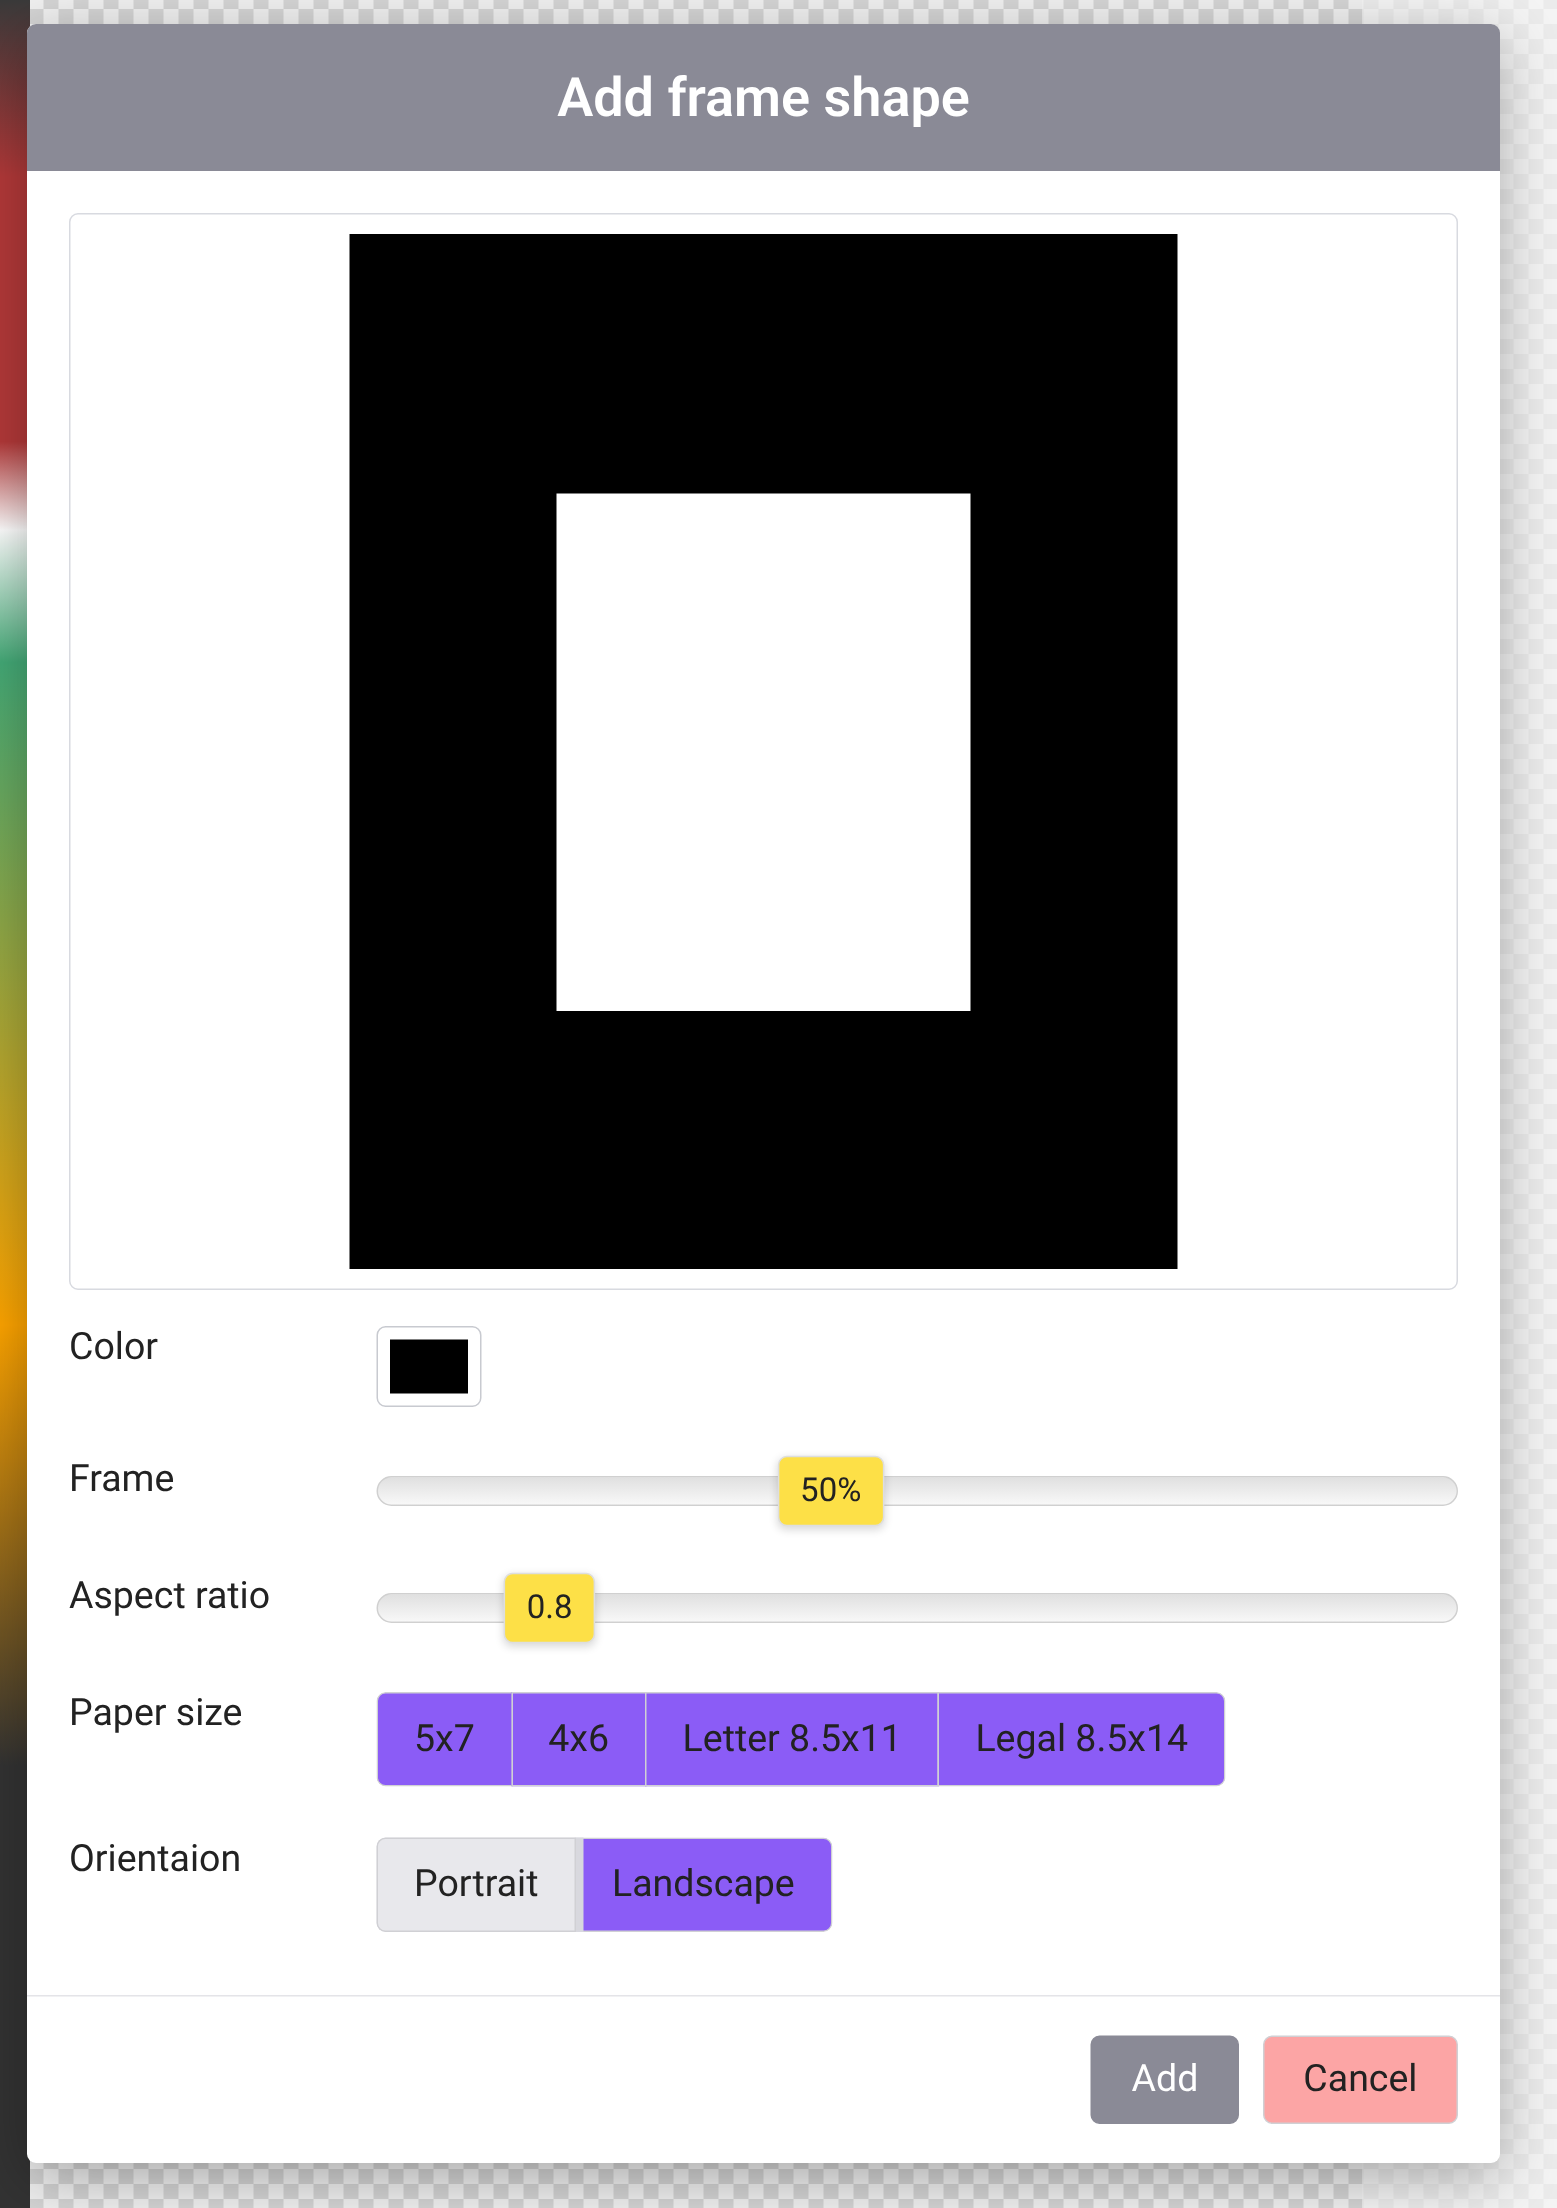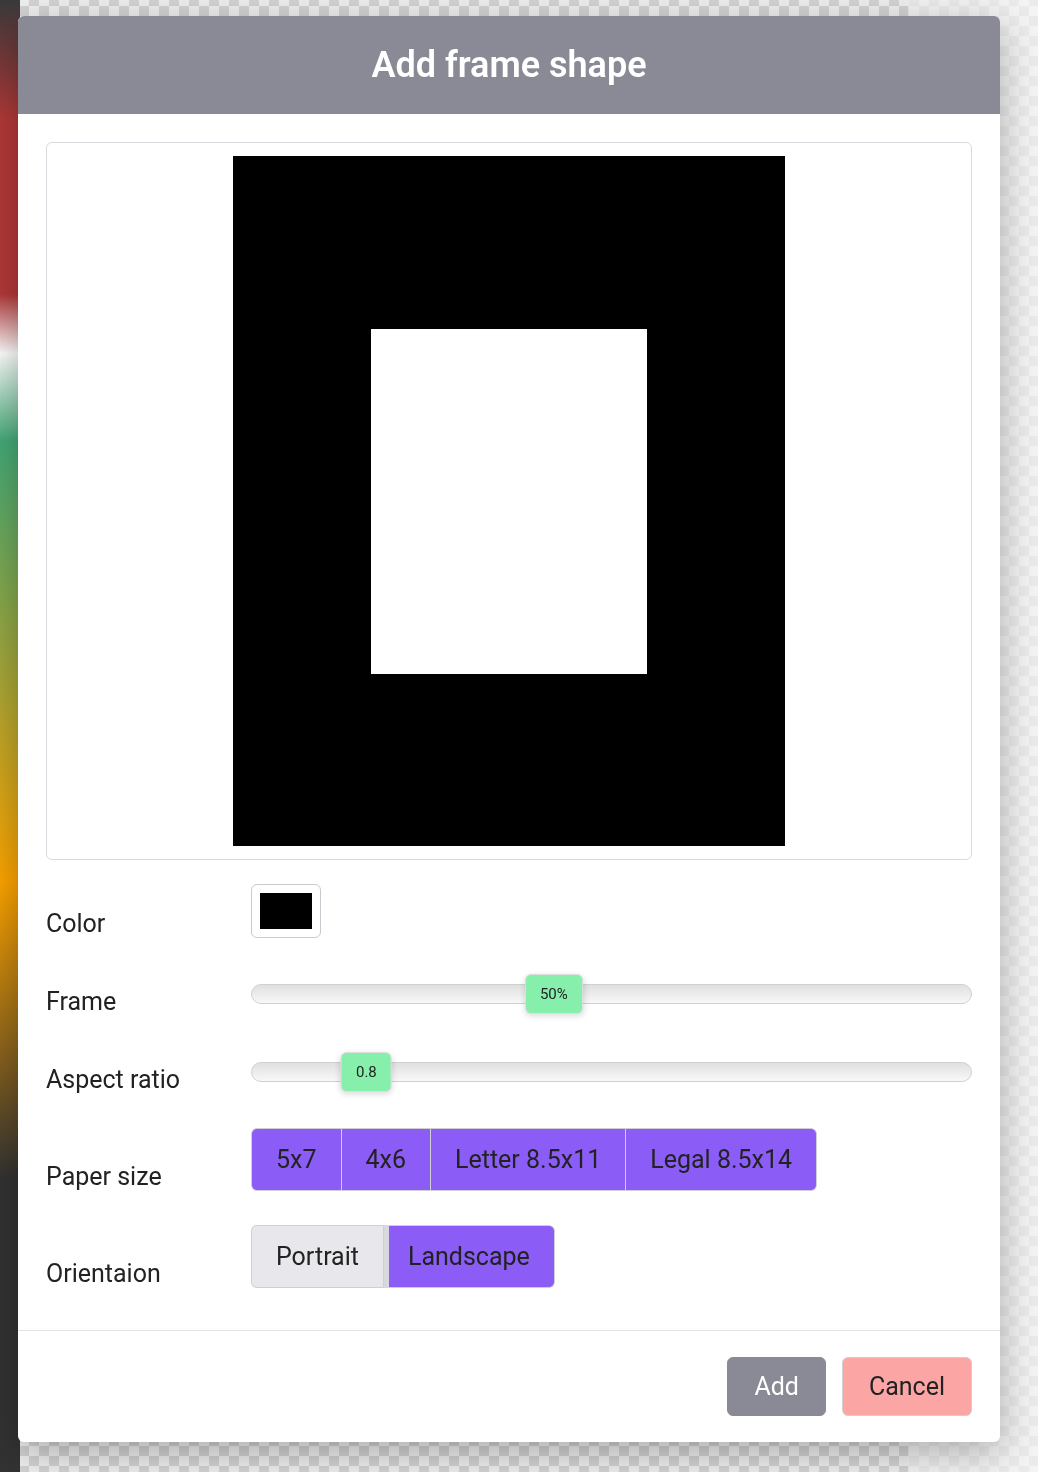--- a/index.html
+++ b/index.html
@@ -72,21 +72,21 @@
       align-items: center;
       justify-content: center;
     }
     .frame-inner {
       background: #ffffff;
       width: 276px;
       height: 345px;
     }
     .form-row {
       display: flex;
-      align-items: flex-end;
+      align-items: flex-start;
       margin-bottom: 34px;
     }
     .form-label {
       width: 205px;
       font-size: 25px;
       color: #222;
       flex-shrink: 0;
     }
     .form-control {
       flex: 1;
@@ -115,25 +115,25 @@
       width: 100%;
       height: 20px;
       background: linear-gradient(to bottom, #e0e0e0, #f8f8f8);
       border-radius: 10px;
       border: 1px solid #d0d0d0;
     }
     .slider-thumb {
       position: absolute;
       top: 50%;
       transform: translate(-50%, -50%);
-      background: #86efac;
+      background: #fde047;
       border: 1px solid #dedede;
       border-radius: 6px;
       padding: 10px 14px;
-      font-size: 15px;
+      font-size: 22px;
       color: #222;
       box-shadow: 0 2px 6px rgba(0,0,0,0.15);
       cursor: pointer;
       white-space: nowrap;
     }
     .btn-group {
       display: inline-flex;
       border-radius: 6px;
       overflow: hidden;
     }

